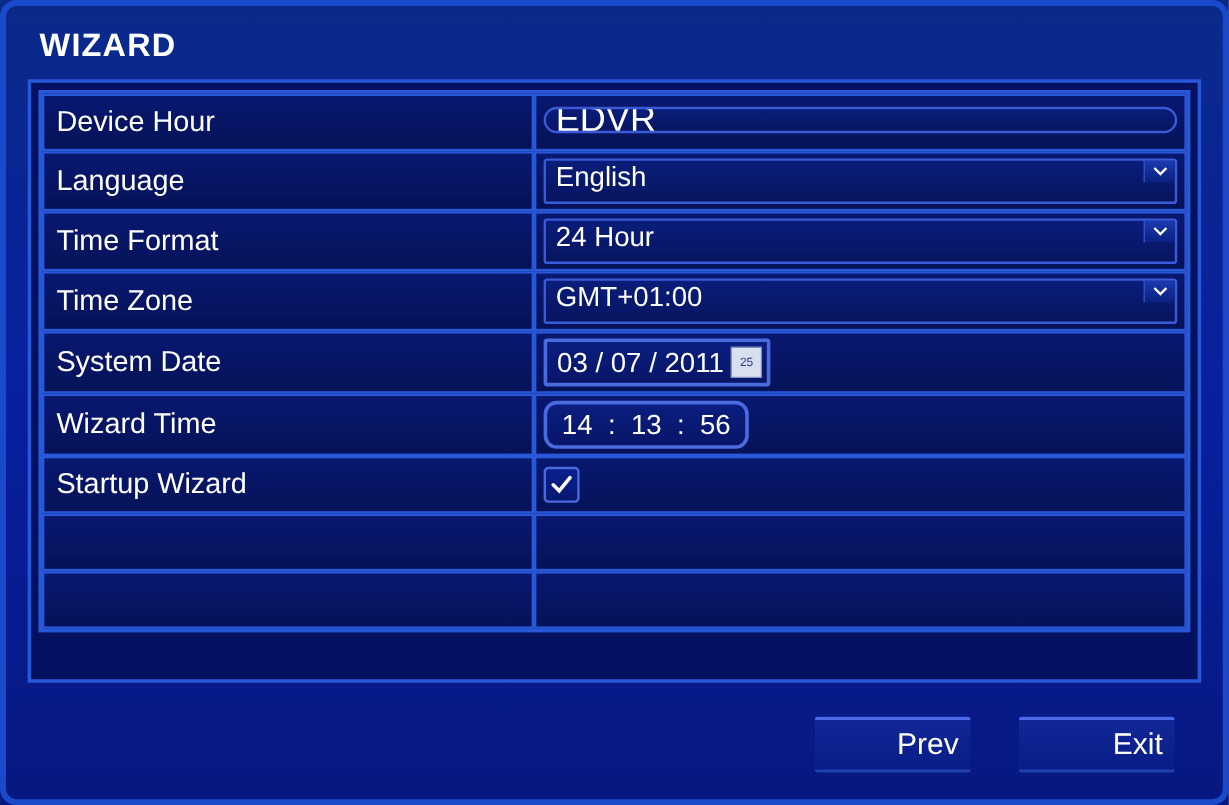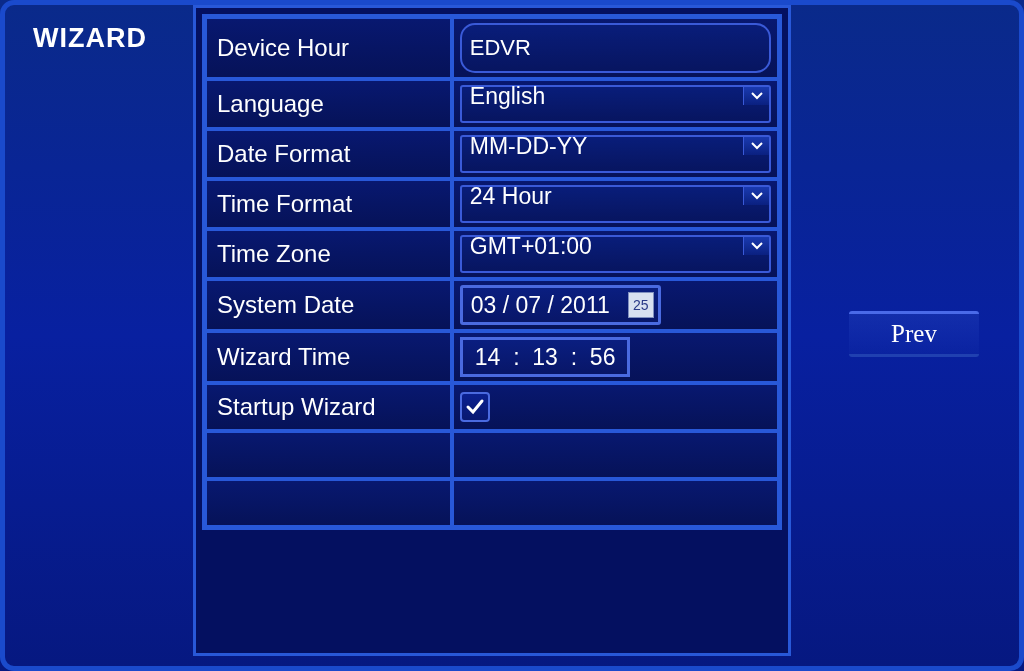--- a/index.html
+++ b/index.html
@@ -14,20 +14,21 @@
       font-family: Arial, sans-serif;
       color: #fff;
       overflow: hidden;
       border: 5px solid #1a4acc;
       border-radius: 14px;
     }
     .window {
       width: 100%;
       height: 100%;
       display: flex;
+      flex-direction: column;
     }
     .titlebar {
       padding: 18px 28px 12px 28px;
       font-size: 27px;
       font-weight: bold;
       color: #fff;
       letter-spacing: 1px;
     }
     .content-outer {
       margin: 0 18px 10px 18px;
@@ -55,37 +56,37 @@
     }
     table.form td.labelcell {
       width: 43%;
     }
     table.form td.valuecell {
       width: 57%;
       padding: 4px 6px;
     }
     .text-input {
       width: 100%;
-      height: 50px;
+      height: 22px;
       background: linear-gradient(180deg, #091d7a 0%, #071560 100%);
       border: 2px solid #3a5ad8;
       border-radius: 15px;
       color: #fff;
-      font-size: 22px;
+      font-size: 30px;
       padding: 0 8px;
       outline: none;
     }
     .select-wrap {
       width: 100%;
       height: 38px;
       background: linear-gradient(180deg, #091d7a 0%, #071560 100%);
       border: 2px solid #3a5ad8;
       border-radius: 3px;
       display: flex;
-      align-items: center;
+      align-items: flex-start;
       justify-content: space-between;
       padding: 0 0 16px 8px;
       cursor: pointer;
     }
     .select-value {
       color: #fff;
       font-size: 23px;
     }
     .select-arrow {
       width: 26px;
@@ -113,33 +114,33 @@
       justify-content: flex-end;
     }
     .date-text {
       white-space: pre;
     }
     .date-icon {
       width: 26px;
       height: 26px;
       background: #d8e0f0;
       color: #2a3a88;
-      font-size: 14px;
+      font-size: 10px;
       display: flex;
       align-items: center;
       justify-content: center;
-      margin-left: 18px;
+      margin-left: 6px;
       border: 1px solid #8090c0;
     }
     .time-box {
       display: inline-flex;
       align-items: center;
       background: linear-gradient(180deg, #0a1e80 0%, #081668 100%);
       border: 3px solid #4a6ae0;
-      border-radius: 0;
+      border-radius: 11px;
       height: 40px;
       padding: 0 12px;
       color: #fff;
       font-size: 23px;
       white-space: pre;
     }
     .checkbox {
       width: 30px;
       height: 30px;
       background: linear-gradient(180deg, #0a2090 0%, #081870 100%);
@@ -156,31 +157,30 @@
     }
     .button-bar {
       display: flex;
       justify-content: flex-end;
       gap: 40px;
       padding: 18px 40px 22px 40px;
       align-items: center;
     }
     .nav-btn {
       min-width: 130px;
-      text-align: center;
+      text-align: right;
       color: #fff;
       font-size: 25px;
       padding: 6px 10px;
       cursor: pointer;
       position: relative;
       border-top: 3px solid #4a6ae8;
       border-bottom: 3px solid #2040b0;
       background: linear-gradient(180deg, rgba(80,120,240,0.15) 0%, rgba(30,60,180,0.1) 100%);
       border-radius: 3px;
-      font-family: Liberation Serif, serif;
     }
   </style>
 </head>
 <body>
 
 <div class="window">
   <div class="titlebar">WIZARD</div>
 
   <div class="content-outer">
     <table class="form">
@@ -198,33 +198,20 @@
             <span class="select-value">English</span>
             <span class="select-arrow">
               <svg viewBox="0 0 12 8">
                     <path d="M1 1 L6 6 L11 1" stroke="#fff" stroke-width="2" fill="none"></path>
                   </svg>
             </span>
           </div>
         </td>
       </tr>
       <tr>
-        <td class="labelcell">Date Format</td>
-        <td class="valuecell">
-          <div class="select-wrap">
-            <span class="select-value">MM-DD-YY</span>
-            <span class="select-arrow">
-              <svg viewBox="0 0 12 8">
-                    <path d="M1 1 L6 6 L11 1" stroke="#fff" stroke-width="2" fill="none"></path>
-                  </svg>
-            </span>
-          </div>
-        </td>
-      </tr>
-      <tr>
         <td class="labelcell">Time Format</td>
         <td class="valuecell">
           <div class="select-wrap">
             <span class="select-value">24 Hour</span>
             <span class="select-arrow">
               <svg viewBox="0 0 12 8">
                     <path d="M1 1 L6 6 L11 1" stroke="#fff" stroke-width="2" fill="none"></path>
                   </svg>
             </span>
           </div>
@@ -277,14 +264,15 @@
       <tr>
         <td class="labelcell"></td>
         <td class="valuecell"></td>
       </tr>
     </tbody>
       </table>
   </div>
 
   <div class="button-bar">
     <div class="nav-btn">Prev</div>
+    <div class="nav-btn">Exit</div>
   </div>
 </div>
 
 </body></html>

